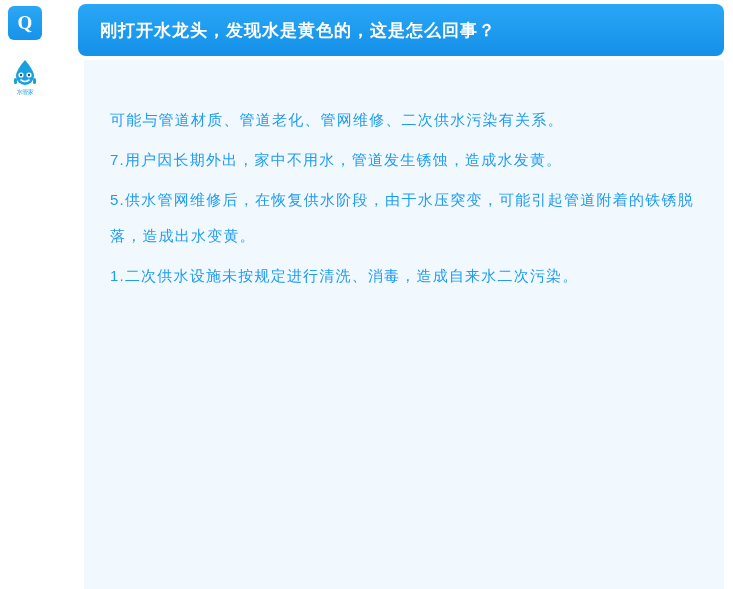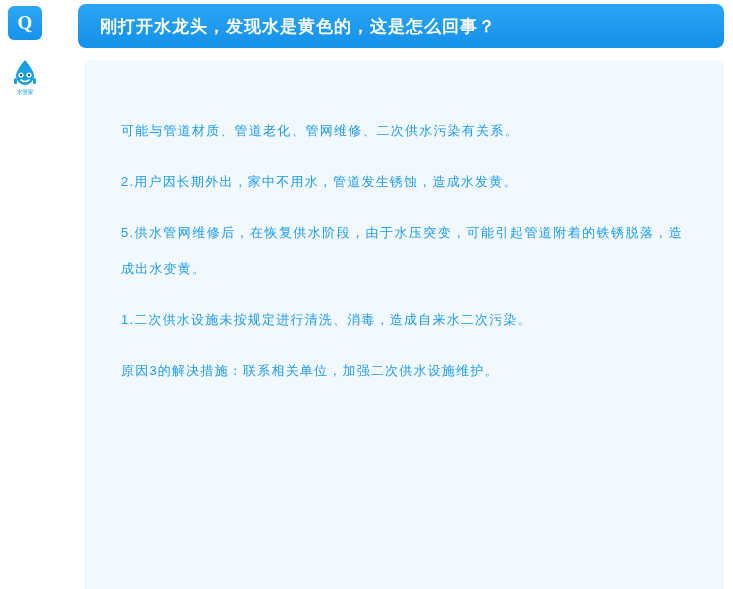--- a/index.html
+++ b/index.html
@@ -67,21 +67,21 @@
     letter-spacing: -0.5px;
     white-space: nowrap;
   }
 
   
   .question {
     position: absolute;
     left: 78px;
     top: 4px;
     right: 9px;
-    height: 44px;
+    height: 52px;
     border-radius: 8px;
     background: #1e9ff2;
     background: linear-gradient(180deg, #29a6f6 0%, #1491e8 100%);
     color: #ffffff;
     display: flex;
     align-items: center;
     padding: 0 22px;
     box-sizing: border-box;
     font-size: 17px;
     font-weight: bold;
@@ -94,23 +94,23 @@
     position: absolute;
     left: 84px;
     top: 60px;
     right: 9px;
     bottom: 0;
     background: #f1f9ff;
     box-sizing: border-box;
     padding: 38px 26px 10px 22px;
   }
   .answer p {
-    margin: 15px;
+    margin: 4px;
     color: #1f9bf0;
-    font-size: 13px;
+    font-size: 15px;
     line-height: 36px;
     letter-spacing: 1.2px;
     font-family: "Liberation Sans", sans-serif;
     text-align: justify;
   }
 </style>
 </head>
 <body>
 
 <div class="page">
@@ -132,19 +132,18 @@
         </svg>
       </span>
       <span class="avatar-caption">水管家</span>
     </div>
   </div>
 
   <div class="question">刚打开水龙头，发现水是黄色的，这是怎么回事？</div>
 
   <div class="answer">
     <p>可能与管道材质、管道老化、管网维修、二次供水污染有关系。</p>
-    <p>2.用户因长期外出，家中不用水，管道发生锈蚀，造成水发黄。</p>
+    <p>7.用户因长期外出，家中不用水，管道发生锈蚀，造成水发黄。</p>
     <p>5.供水管网维修后，在恢复供水阶段，由于水压突变，可能引起管道附着的铁锈脱落，造成出水变黄。</p>
     <p>1.二次供水设施未按规定进行清洗、消毒，造成自来水二次污染。</p>
-    <p>原因3的解决措施：联系相关单位，加强二次供水设施维护。</p>
   </div>
 
 </div>
 
 </body></html>

